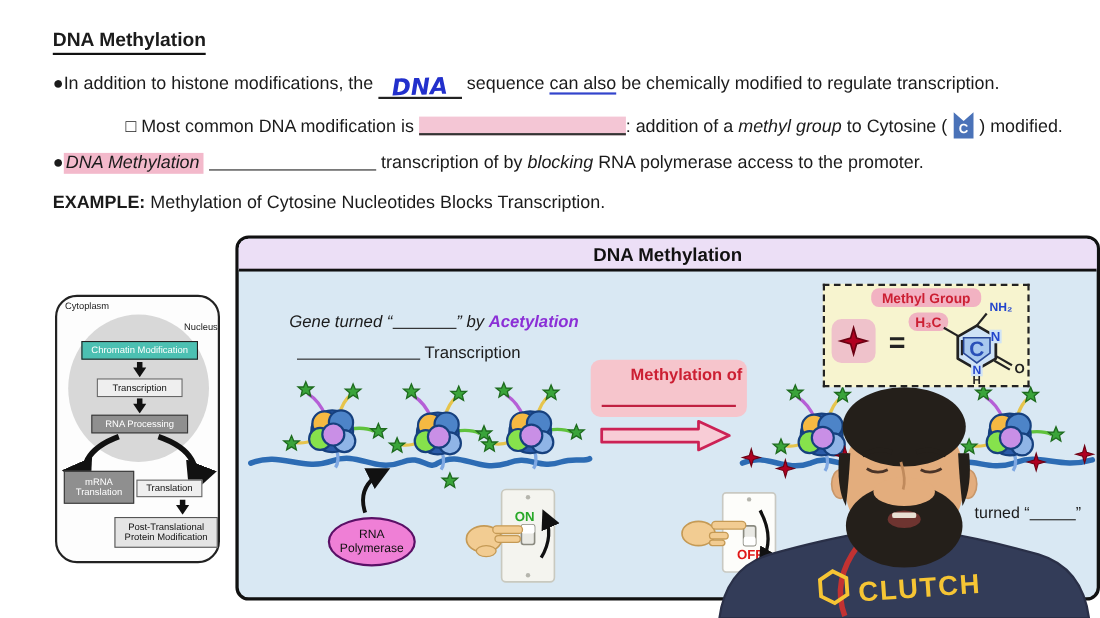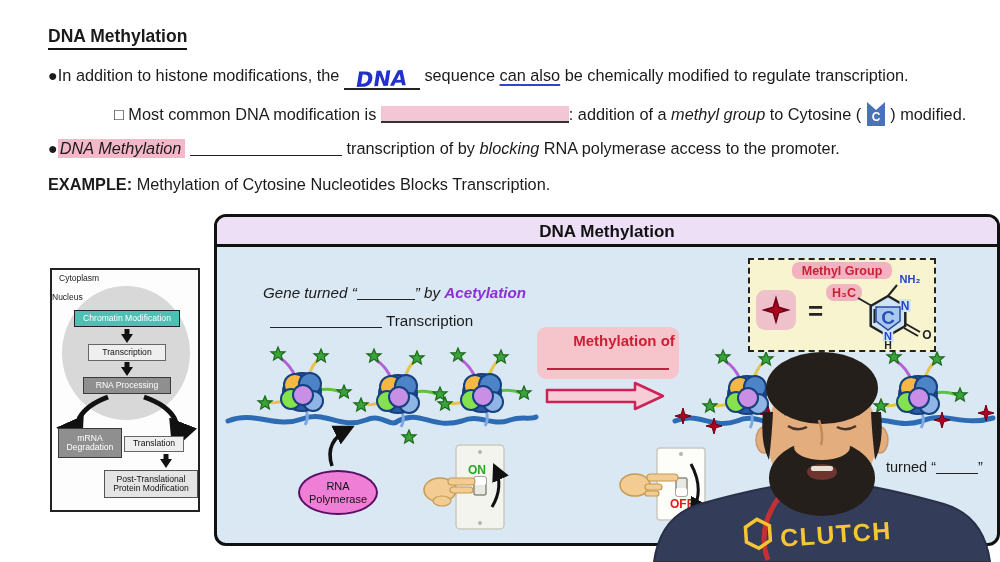--- a/index.html
+++ b/index.html
@@ -14,24 +14,24 @@
   .hw { display:inline-block; font-family:"DejaVu Sans", sans-serif; font-style:italic; font-weight:bold; font-size:21px; color:#2230cc; transform:rotate(-2deg); position:relative; top:3px; }
   .blue-ul { text-decoration:underline; text-decoration-color:#3344cc; text-decoration-thickness:2px; text-underline-offset:3px; }
   .pink-blank { display:inline-block; width:188px; height:17px; background:#f4c6d5; border-bottom:2px solid #333; vertical-align:-3px; }
   .pink-hl { background:#f3b9cb; font-style:italic; padding:0 4px 1px 2px; }
   .blank-line { display:inline-block; width:152px; border-bottom:1.6px solid #222; height:14px; vertical-align:-2px; }
   .c-badge { vertical-align:-7px; }
   i.em { font-style:italic; }
   b.ex { font-weight:bold; }
 
   
-  .fc-panel { left:20px; top:268px; width:150px; height:244px; background:#fdfdfd; border:2px solid #222; border-radius:0; z-index:2; }
+  .fc-panel { left:20px; top:268px; width:150px; height:244px; background:#fdfdfd; border:2px solid #222; border-radius:20px; z-index:2; }
   .fc-label { position:absolute; left:7px; top:3px; font-size:8.5px; color:#222; }
   .fc-circle { position:absolute; left:10px; top:16px; width:128px; height:134px; background:#d8d8d8; border-radius:50%; }
-  .fc-nucleus { position:absolute; left:0; right:0; top:22px; text-align:left; font-size:8.5px; }
+  .fc-nucleus { position:absolute; left:0; right:0; top:22px; text-align:right; font-size:8.5px; }
   .box { position:absolute; display:flex; align-items:center; justify-content:center; text-align:center; font-size:8.6px; line-height:1.05; border:1.5px solid #444; padding:1px 2px; }
   .bx-teal { background:#4cc0b2; color:#fff; border-color:#222; }
   .bx-light { background:#efefef; color:#111; border-color:#666; }
   .bx-gray { background:#8f8f8f; color:#fff; border-color:#3a3a3a; }
   .bx-pale { background:#e4e4e4; color:#111; border-color:#555; }
   .fa { position:absolute; }
 
   
   .dg { left:184px; top:214px; width:786px; height:332px; background:#d9e8f3; border:3px solid #111; border-radius:12px; z-index:1; }
   .dg-head { position:absolute; left:0; right:0; top:0; height:30px; background:#ecdff6; border-bottom:3px solid #111; border-radius:9px 9px 0 0; text-align:center; font-size:17px; font-weight:bold; line-height:29px; color:#111; }
@@ -124,21 +124,21 @@
     <div class="box bx-light" style="left:36px; top:74px; width:78px; height:17px;">Transcription</div>
     <svg class="fa" style="left:69px; top:92px;" width="12" height="14">
         <path d="M6,0 V6" stroke="#111" stroke-width="5"></path>
         <path d="M0,5 H12 L6,14 Z" fill="#111"></path>
       </svg>
     <div class="box bx-gray" style="left:31px; top:107px; width:88px; height:17px;">RNA Processing</div>
     <svg class="fa" style="left:0; top:124px;" width="150" height="58">
       <path d="M56,3 C26,14 20,32 27,48" stroke="#111" stroke-width="5" fill="none" marker-end="url(#mArr)"></path>
       <path d="M92,3 C124,14 130,32 123,50" stroke="#111" stroke-width="5" fill="none" marker-end="url(#mArr)"></path>
     </svg>
-    <div class="box bx-gray" style="left:6px; top:158px; width:64px; height:30px;">mRNA Degradation</div>
+    <div class="box bx-gray" style="left:6px; top:158px; width:64px; height:30px;">mRNA Translation</div>
     <div class="box bx-light" style="left:72px; top:166px; width:60px; height:16px;">Translation</div>
     <svg class="fa" style="left:108px; top:184px;" width="12" height="14">
         <path d="M6,0 V6" stroke="#111" stroke-width="5"></path>
         <path d="M0,5 H12 L6,14 Z" fill="#111"></path>
       </svg>
     <div class="box bx-pale" style="left:52px; top:200px; width:94px; height:28px;">Post-Translational Protein Modification</div>
   </div>
 
   <svg class="abs gfx" width="1000" height="562" viewBox="0 0 1000 562">
 

